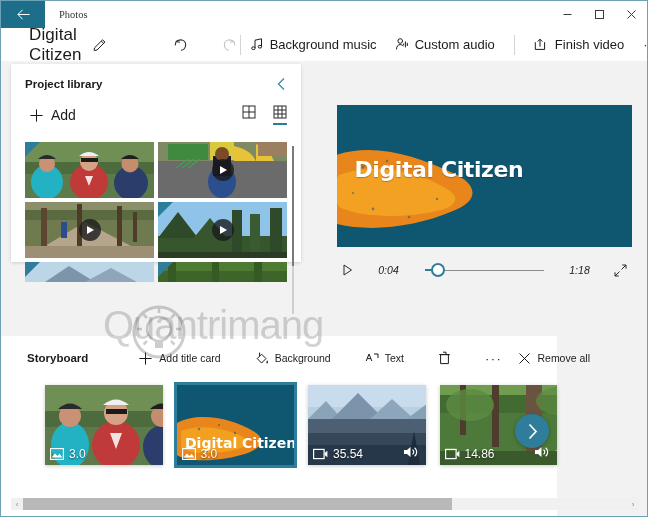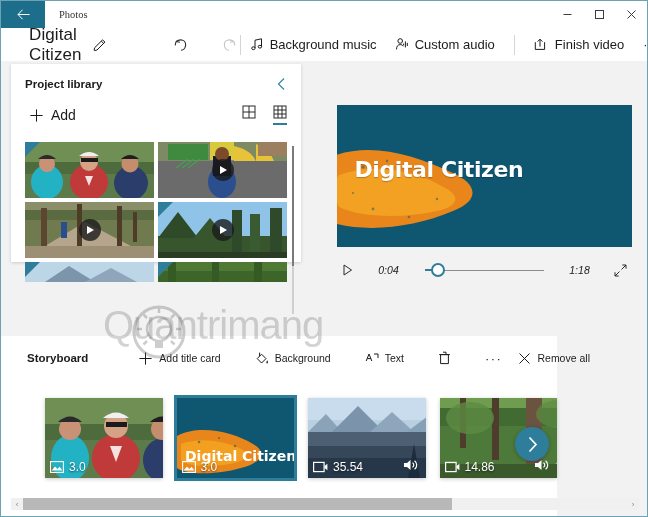--- a/index.html
+++ b/index.html
@@ -204,21 +204,21 @@
   .sb-tools { display: flex; align-items: center; margin-left: 42px; gap: 18px; }
   .sb-item {
     display: flex; align-items: center; gap: 6px;
     padding: 5px 8px; font-size: 10.5px; color: #1b1b1b; cursor: pointer;
     white-space: nowrap;
   }
   .remove-all { margin-left: auto; }
 
   .clips {
     position: relative; display: flex; align-items: flex-start;
-    gap: 14px; padding-left: 44px; margin-top: 18px;
+    gap: 14px; padding-left: 44px; margin-top: 5px;
   }
   .clip {
     position: relative; width: 143px; height: 80px;
     background: #111; overflow: hidden; cursor: pointer;
     box-shadow: 0 1px 4px rgba(0,0,0,.22);
   }
   .clip.selected {
     outline: 3px solid #2e7d9a;
     outline-offset: 0;
   }

